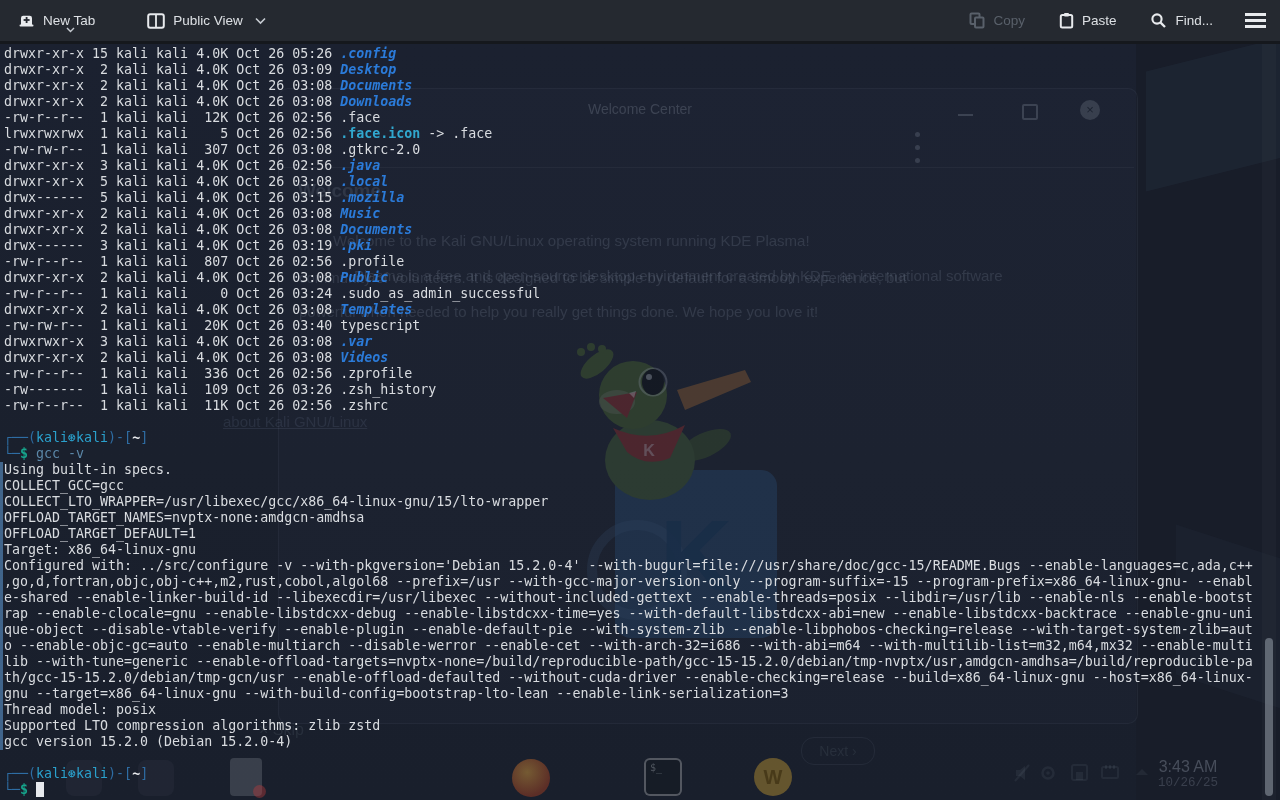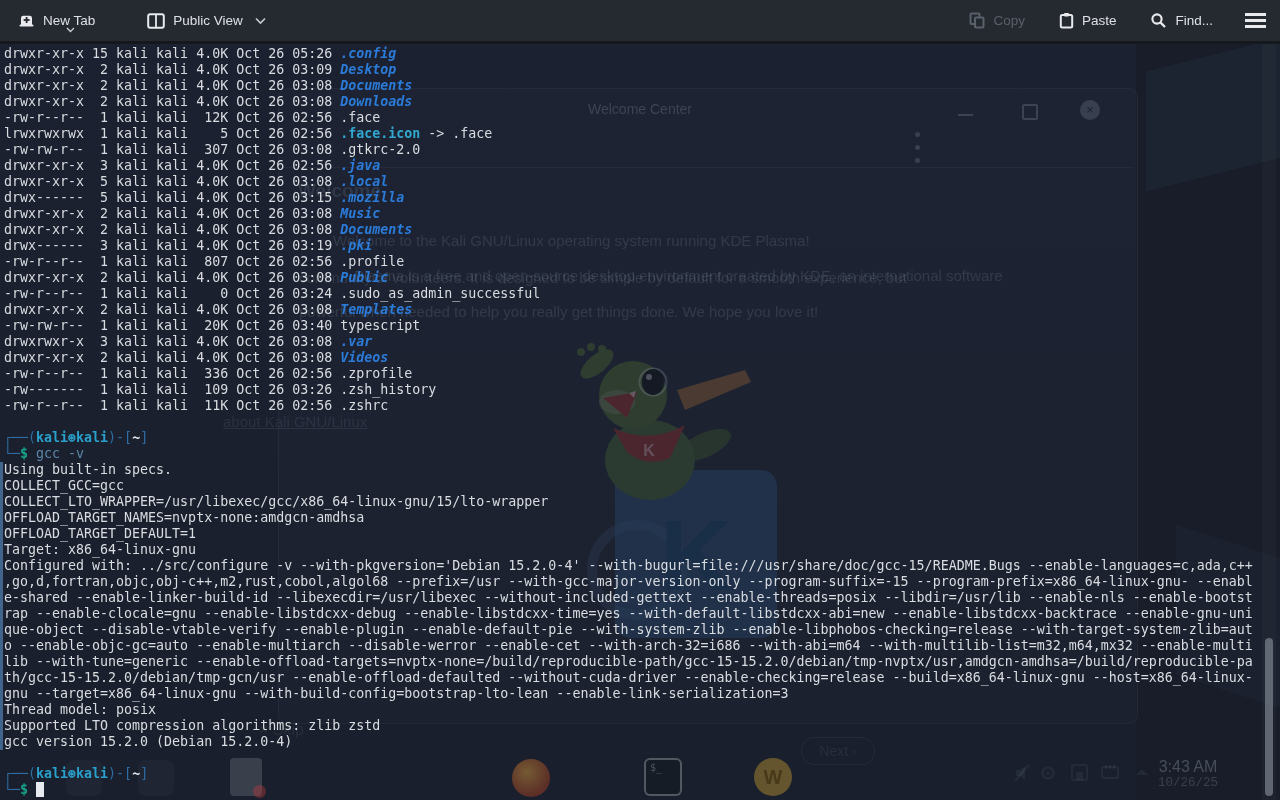--- a/index.html
+++ b/index.html
@@ -18,21 +18,21 @@
   
   .term{position:absolute;top:44px;left:0;width:1280px;height:756px;background:linear-gradient(180deg,#1b2130 0%,#1a202d 55%,#191f2c 100%);z-index:10;}
   .bg-right{position:absolute;left:1136px;top:0;width:144px;height:756px;background:#181d29;}
   .bg-shape{position:absolute;background:#212938;opacity:.55;}
   .ghost{position:absolute;inset:0;z-index:2;}
   .txt{position:absolute;top:2px;left:4px;z-index:5;font-family:"DejaVu Sans Mono",monospace;font-size:13.3px;color:#d9dce0;}
   .tl{height:16px;line-height:16px;white-space:pre;}
   .f-dir{color:#2b7bd9;font-weight:bold;font-style:italic;}
   .f-link{color:#31a8cf;font-weight:bold;}
   .c-frame{color:#2e6da4;}
-  .c-user{color:#2aa0cc;font-weight:bold;}
+  .c-user{color:#2aa0cc;font-weight:normal;}
   .c-path{color:#e8eaed;font-weight:bold;}
   .c-dollar{color:#16a58c;font-weight:bold;}
   .c-cmd{color:#5b87a8;}
   .cursor{display:inline-block;width:8px;height:15px;background:#e7eaee;vertical-align:text-bottom;}
   .accent-bar{position:absolute;left:0;top:418px;width:3px;height:288px;background:rgba(86,138,191,.65);z-index:6;}
 
   
   .sb-track{position:absolute;right:4px;top:0;width:14px;height:756px;background:rgba(255,255,255,.025);z-index:8;}
   .sb-thumb{position:absolute;left:3px;top:594px;width:8px;height:158px;border-radius:4px;background:rgba(150,158,170,.55);}
 

